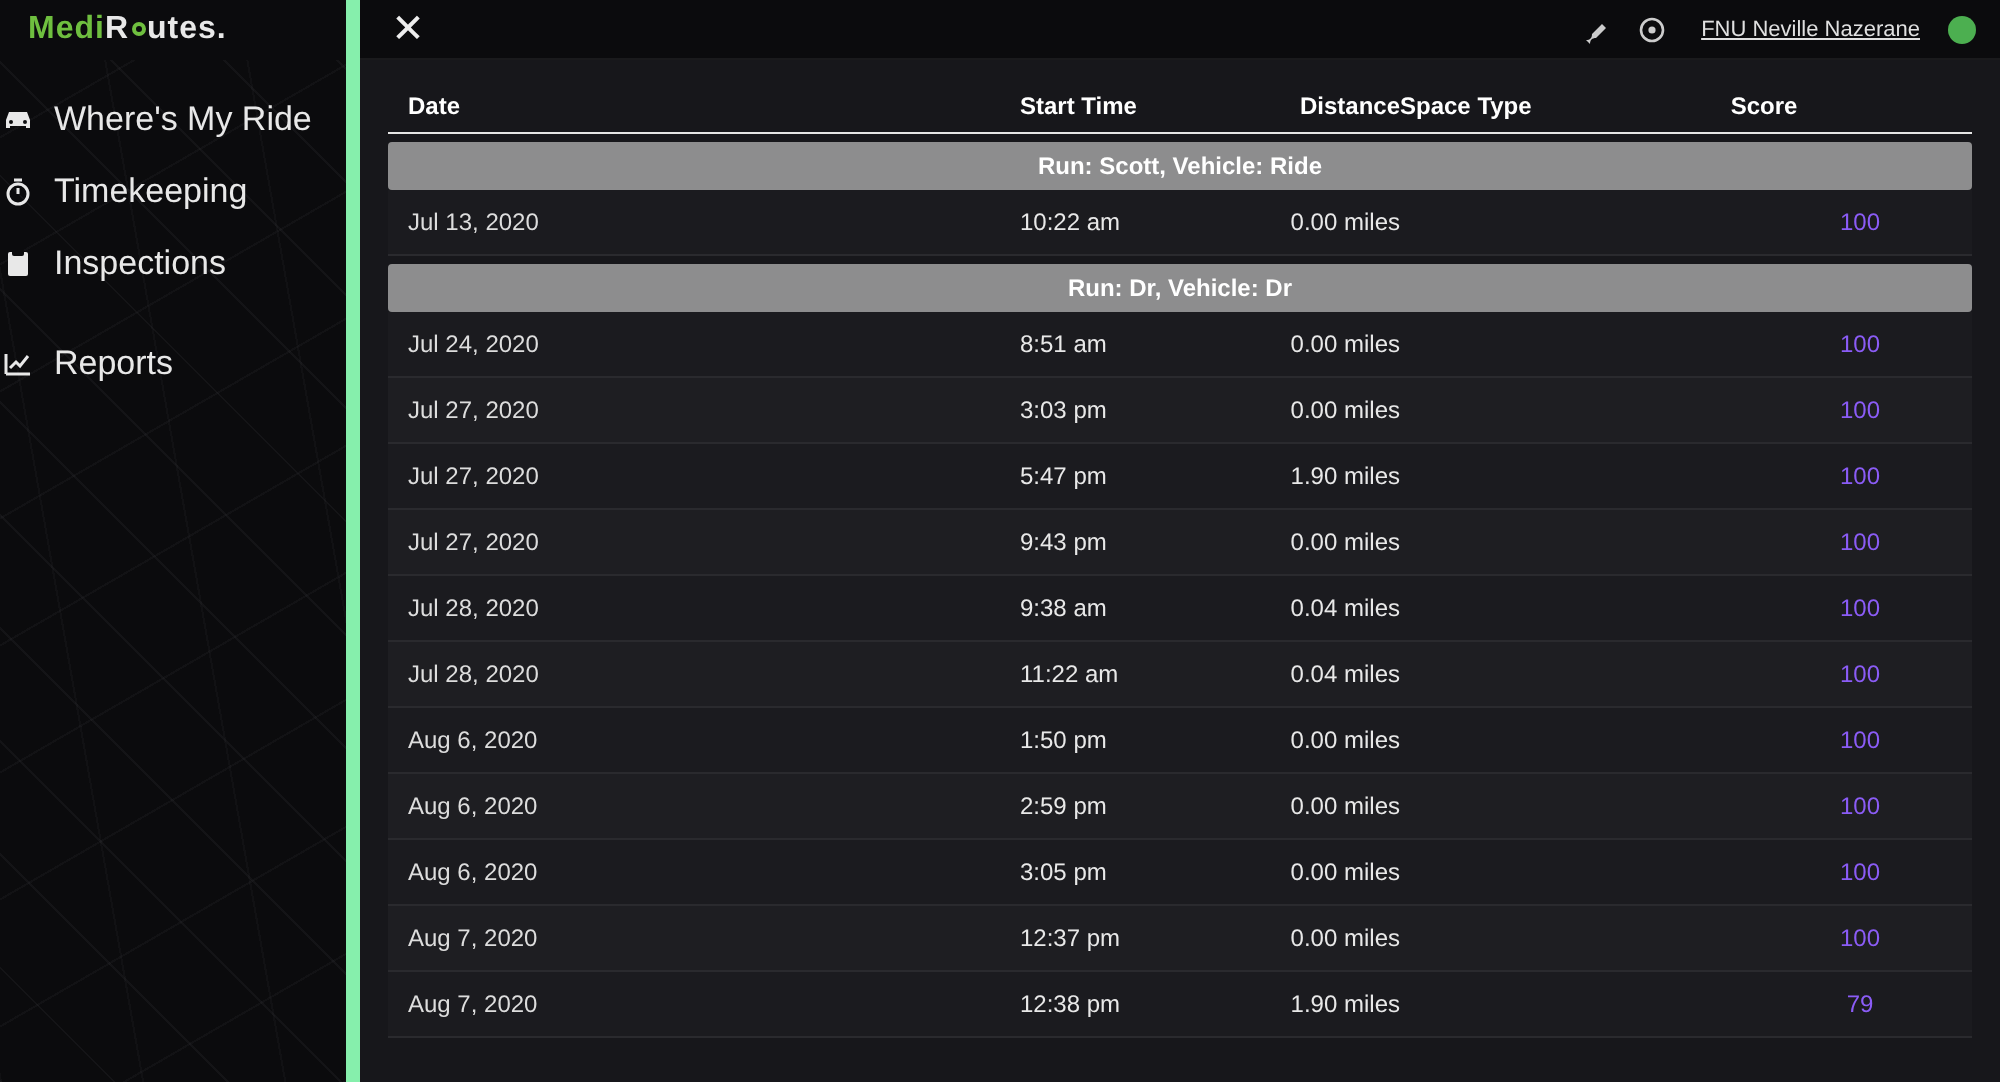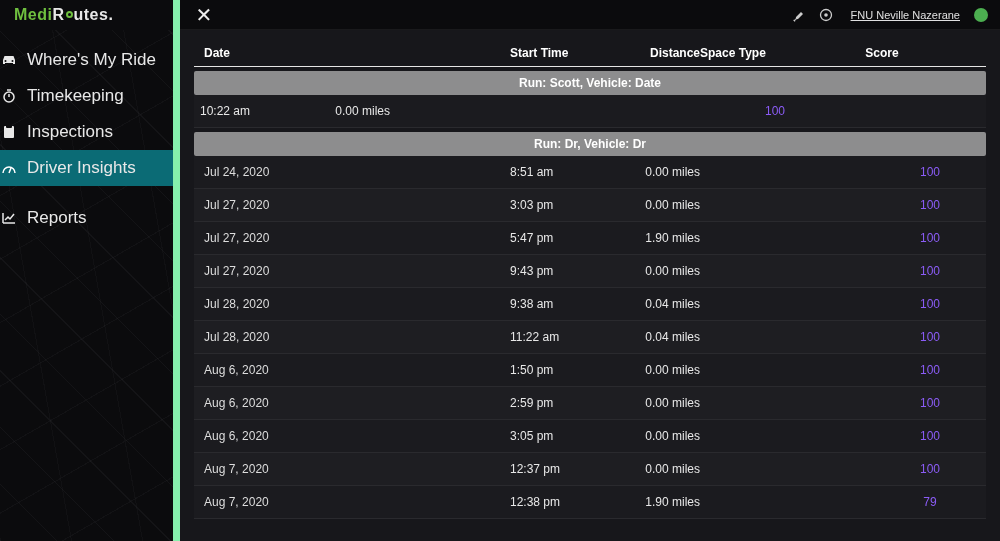--- a/index.html
+++ b/index.html
@@ -111,29 +111,20 @@
       <span>Timekeeping</span>
     </div>
     <div class="nav-item">
       <span class="ico">
         <svg width="12" height="14" viewBox="0 0 12 14">
             <rect x="1" y="1" width="10" height="12" rx="1" fill="#e8e8e8"></rect>
             <rect x="3" y="0" width="6" height="3" rx="1" fill="#0b0b0d"></rect>
           </svg>
       </span>
       <span>Inspections</span>
-    </div>
-    <div class="nav-item active">
-      <span class="ico">
-        <svg width="14" height="12" viewBox="0 0 14 12">
-            <path fill="none" stroke="#fff" stroke-width="1.5" d="M1 11a6 6 0 0112 0"></path>
-            <path stroke="#fff" stroke-width="1.5" d="M7 11L9 6"></path>
-          </svg>
-      </span>
-      <span>Driver Insights</span>
     </div>
 
     <div class="nav-section-gap"></div>
 
     <div class="nav-item">
       <span class="ico">
         <svg width="14" height="12" viewBox="0 0 14 12">
             <path stroke="#e8e8e8" stroke-width="1.5" fill="none" d="M1 11h12M1 11V1M3 8l3-3 2 2 4-5"></path>
           </svg>
       </span>
@@ -164,22 +155,23 @@
   <div class="table-wrap">
     <div class="tbl">
       <div class="thead">
         <div class="col-date">Date</div>
         <div class="col-start">Start Time</div>
         <div class="col-dist">Distance</div>
         <div class="col-space">Space Type</div>
         <div class="col-score">Score</div>
       </div>
       <div id="tbody">
-          <div class="group-row">Run: Scott, Vehicle: Date</div>
-          <div class="trow">
+          <div class="group-row">Run: Scott, Vehicle: Ride</div>
+          <div class="trow">
+            <div class="col-date">Jul 13, 2020</div>
             <div class="col-start">10:22 am</div>
             <div class="col-dist">0.00 miles</div>
             <div class="col-pass"></div>
             <div class="col-space"></div>
             <div class="col-score">100</div>
           </div>
           <div class="group-row">Run: Dr, Vehicle: Dr</div>
           <div class="trow">
             <div class="col-date">Jul 24, 2020</div>
             <div class="col-start">8:51 am</div>

